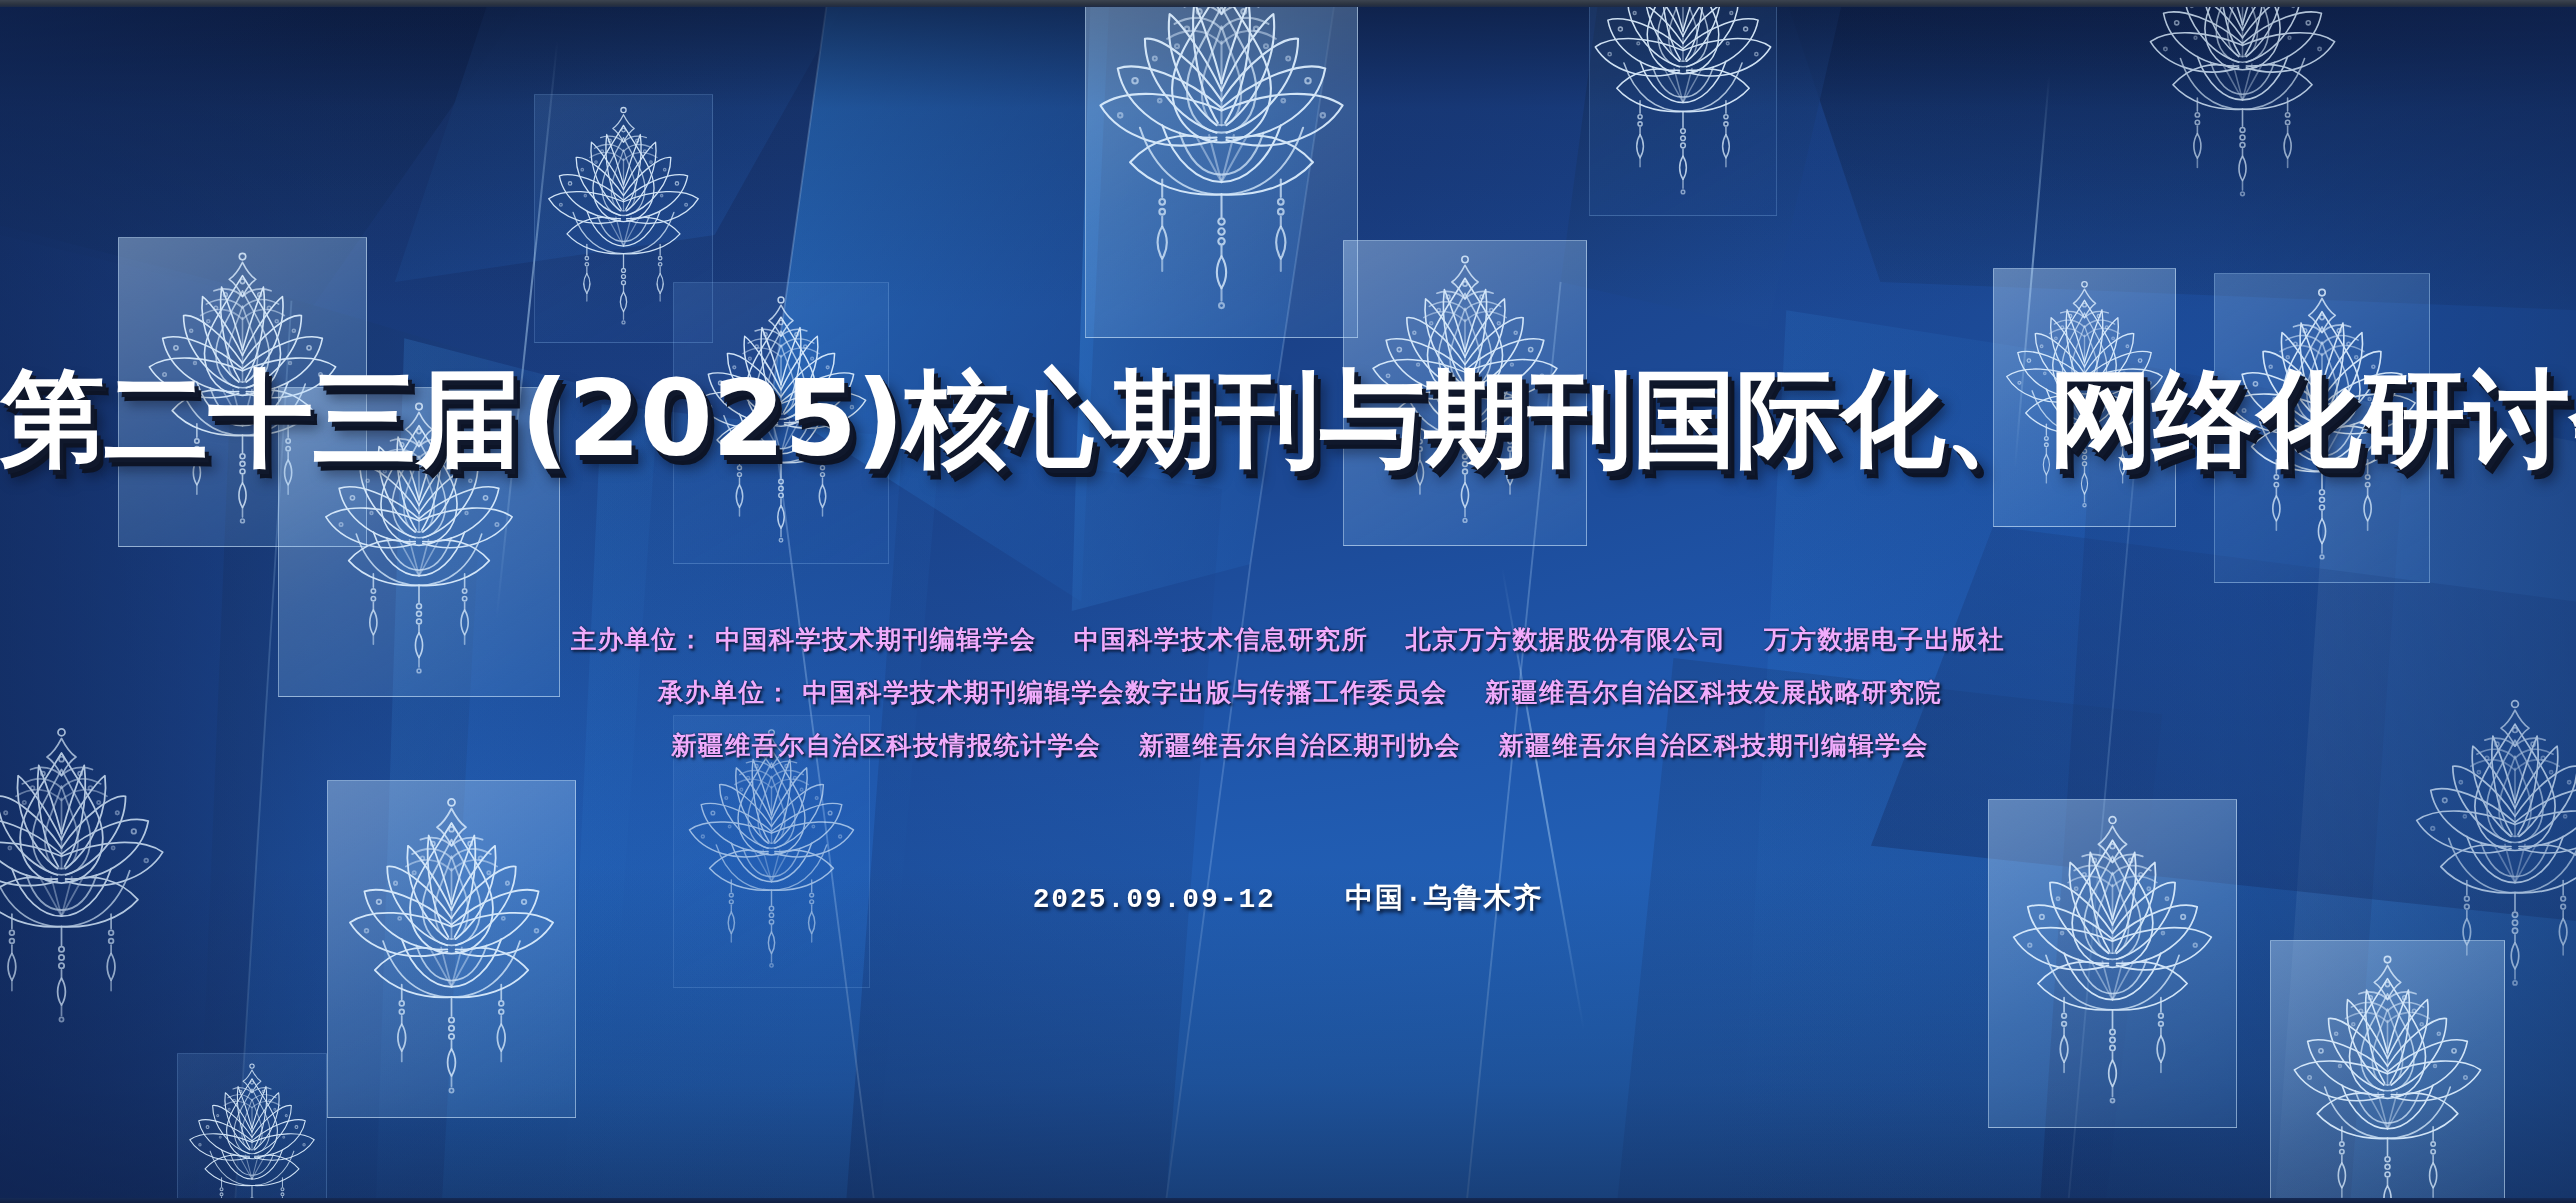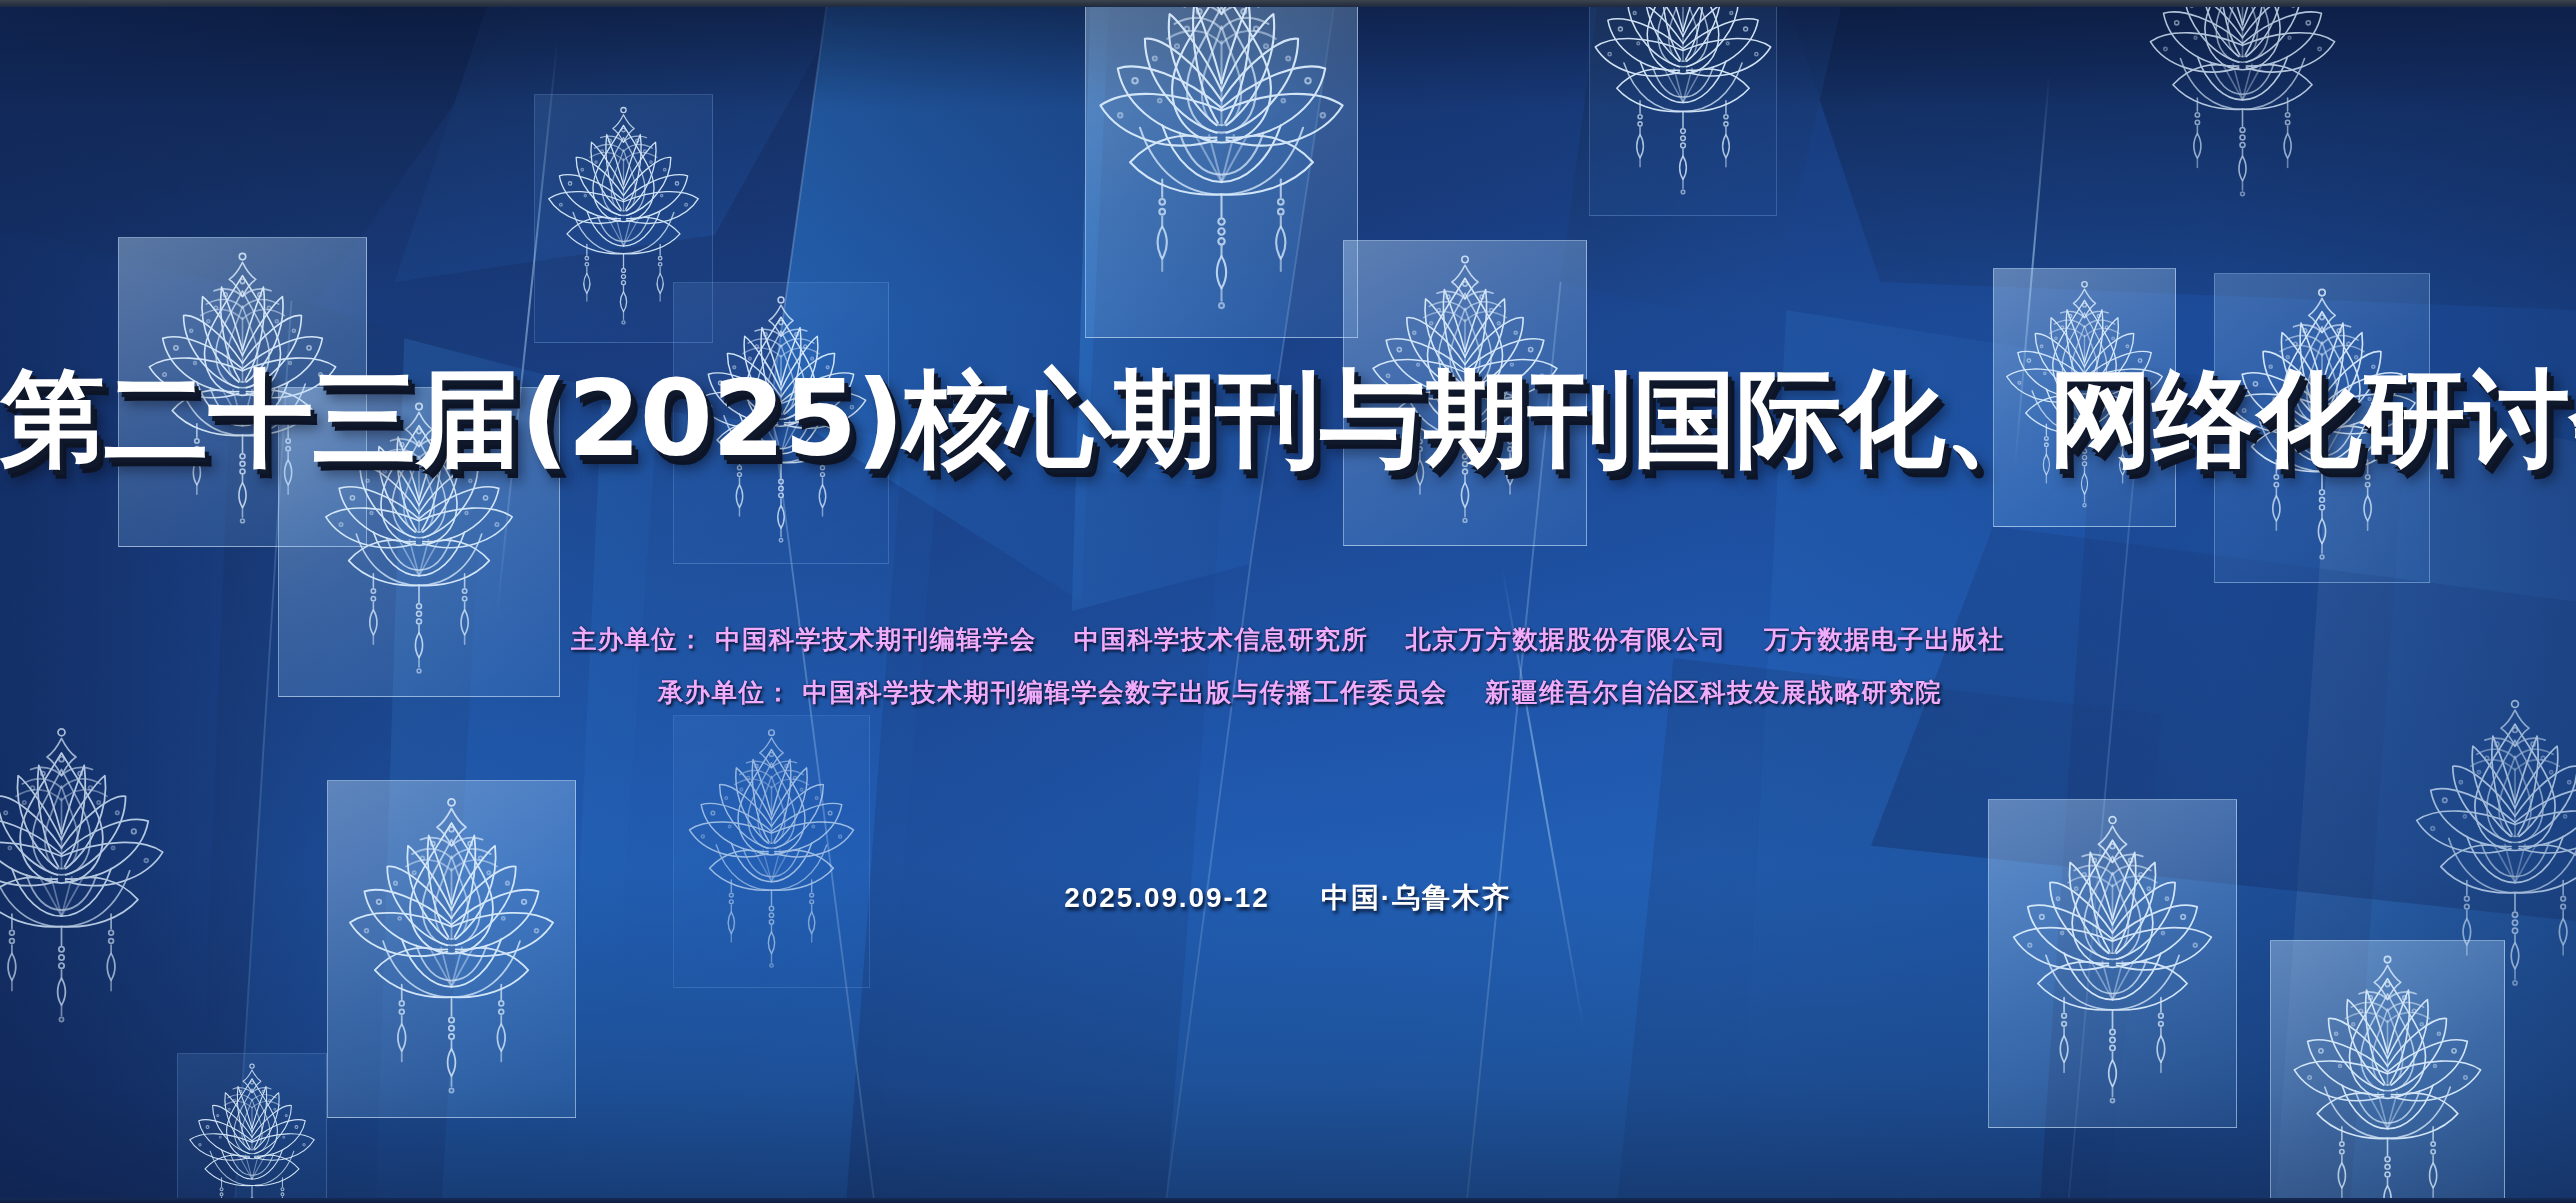--- a/index.html
+++ b/index.html
@@ -117,21 +117,21 @@
     left: 0;
     right: 0;
     top: 879px;
     text-align: center;
     color: #ffffff;
     font-weight: bold;
     font-size: 28px;
     letter-spacing: 1.9px;
     white-space: nowrap;
     text-shadow: 1.9px 2.8px 3.8px rgba(6,14,34,0.9);
-    font-family: Liberation Sans, sans-serif;
+    font-family: Liberation Mono, monospace;
   }
   .dateline .gap { display: inline-block; width: 32px; }
 
   .top-strip {
     position: absolute;
     left: 0; right: 0; top: 0;
     height: 6.6px;
     background: linear-gradient(180deg, #3c4450 0%, #2b3340 60%, #1d2a45 100%);
   }
   .bottom-strip {
@@ -448,20 +448,21 @@
 
   <div class="glow-streak" style="left:526px; top:38px; height:583px; transform:rotate(6deg);"></div>
   <div class="glow-streak" style="left:1542px; top:564px; height:470px; transform:rotate(-10deg);"></div>
   <div class="glow-streak" style="left:2031px; top:75px; height:395px; transform:rotate(5deg);"></div>
 
   <div class="title">第二十三届(2025)核心期刊与期刊国际化、网络化研讨会</div>
 
   <div class="orgblock">
     <div class="orgline">主办单位： 中国科学技术期刊编辑学会　 中国科学技术信息研究所　 北京万方数据股份有限公司　 万方数据电子出版社</div>
     <div class="orgline indent">承办单位： 中国科学技术期刊编辑学会数字出版与传播工作委员会　 新疆维吾尔自治区科技发展战略研究院</div>
+    <div class="orgline indent">新疆维吾尔自治区科技情报统计学会　 新疆维吾尔自治区期刊协会　 新疆维吾尔自治区科技期刊编辑学会</div>
   </div>
 
   <div class="dateline">
     <span>2025.09.09-12</span>
     <span class="gap"></span>
     <span>中国·乌鲁木齐</span>
   </div>
 
   <div class="top-strip"></div>
   <div class="bottom-strip"></div>

